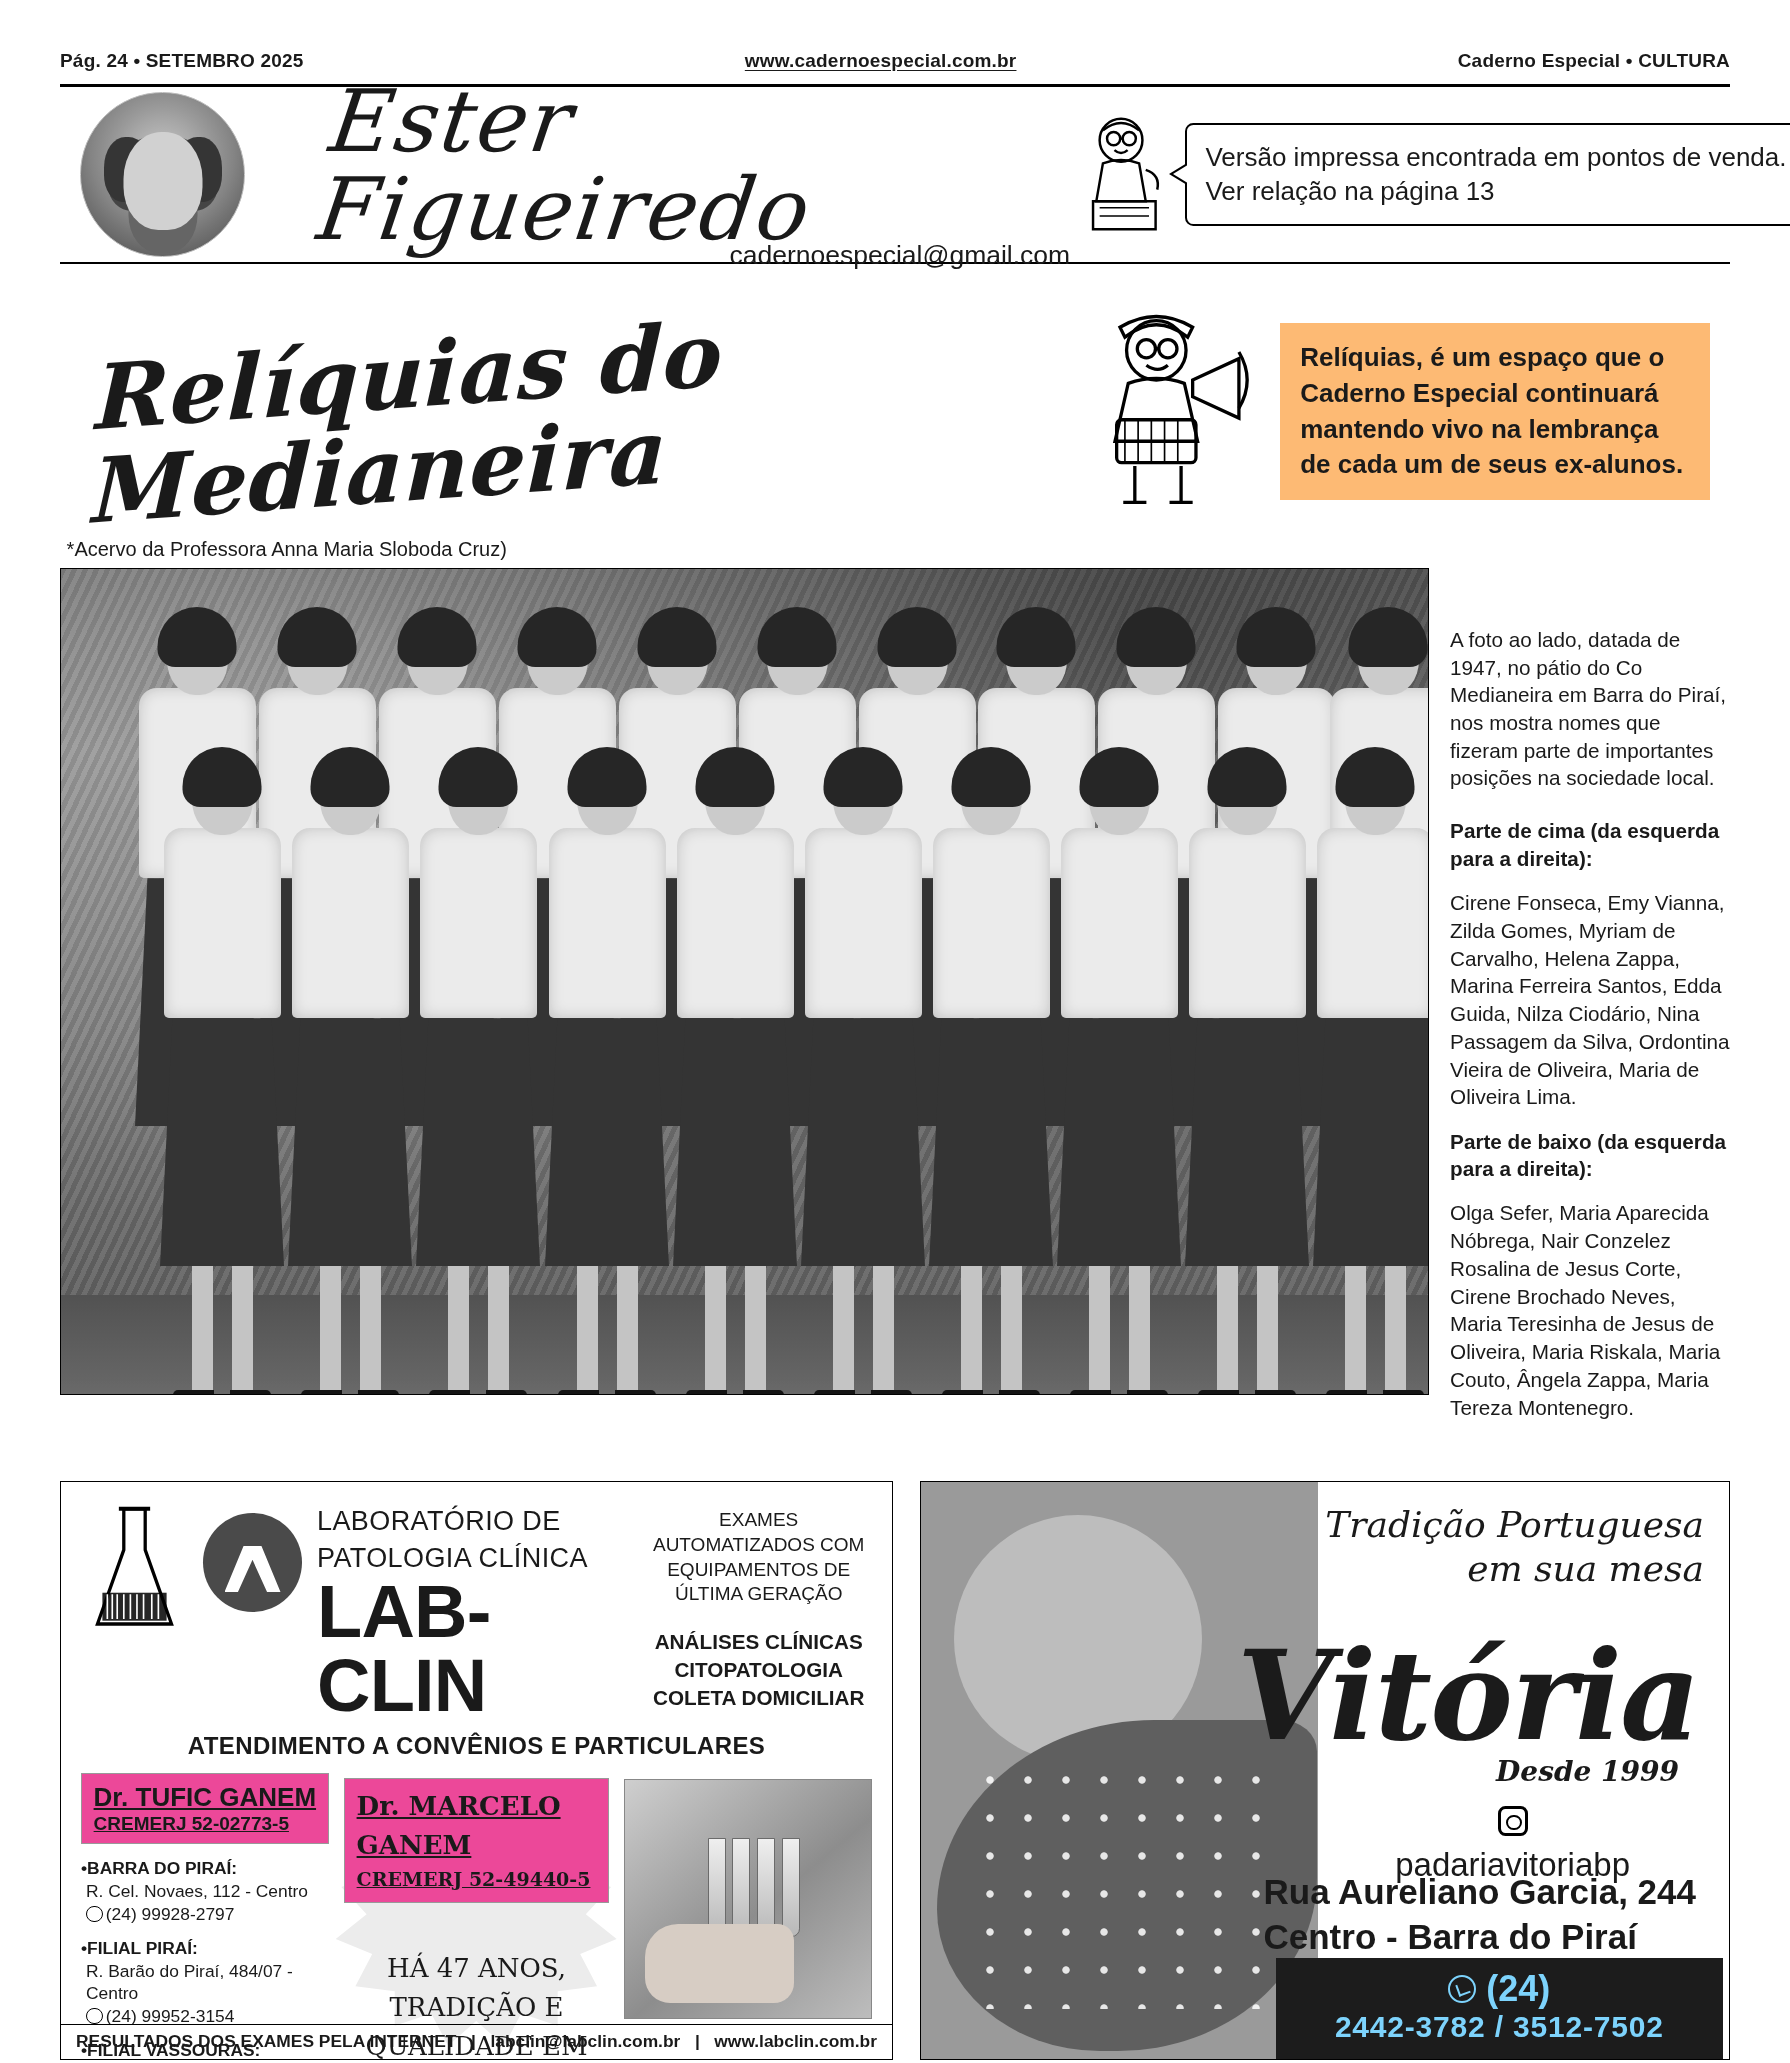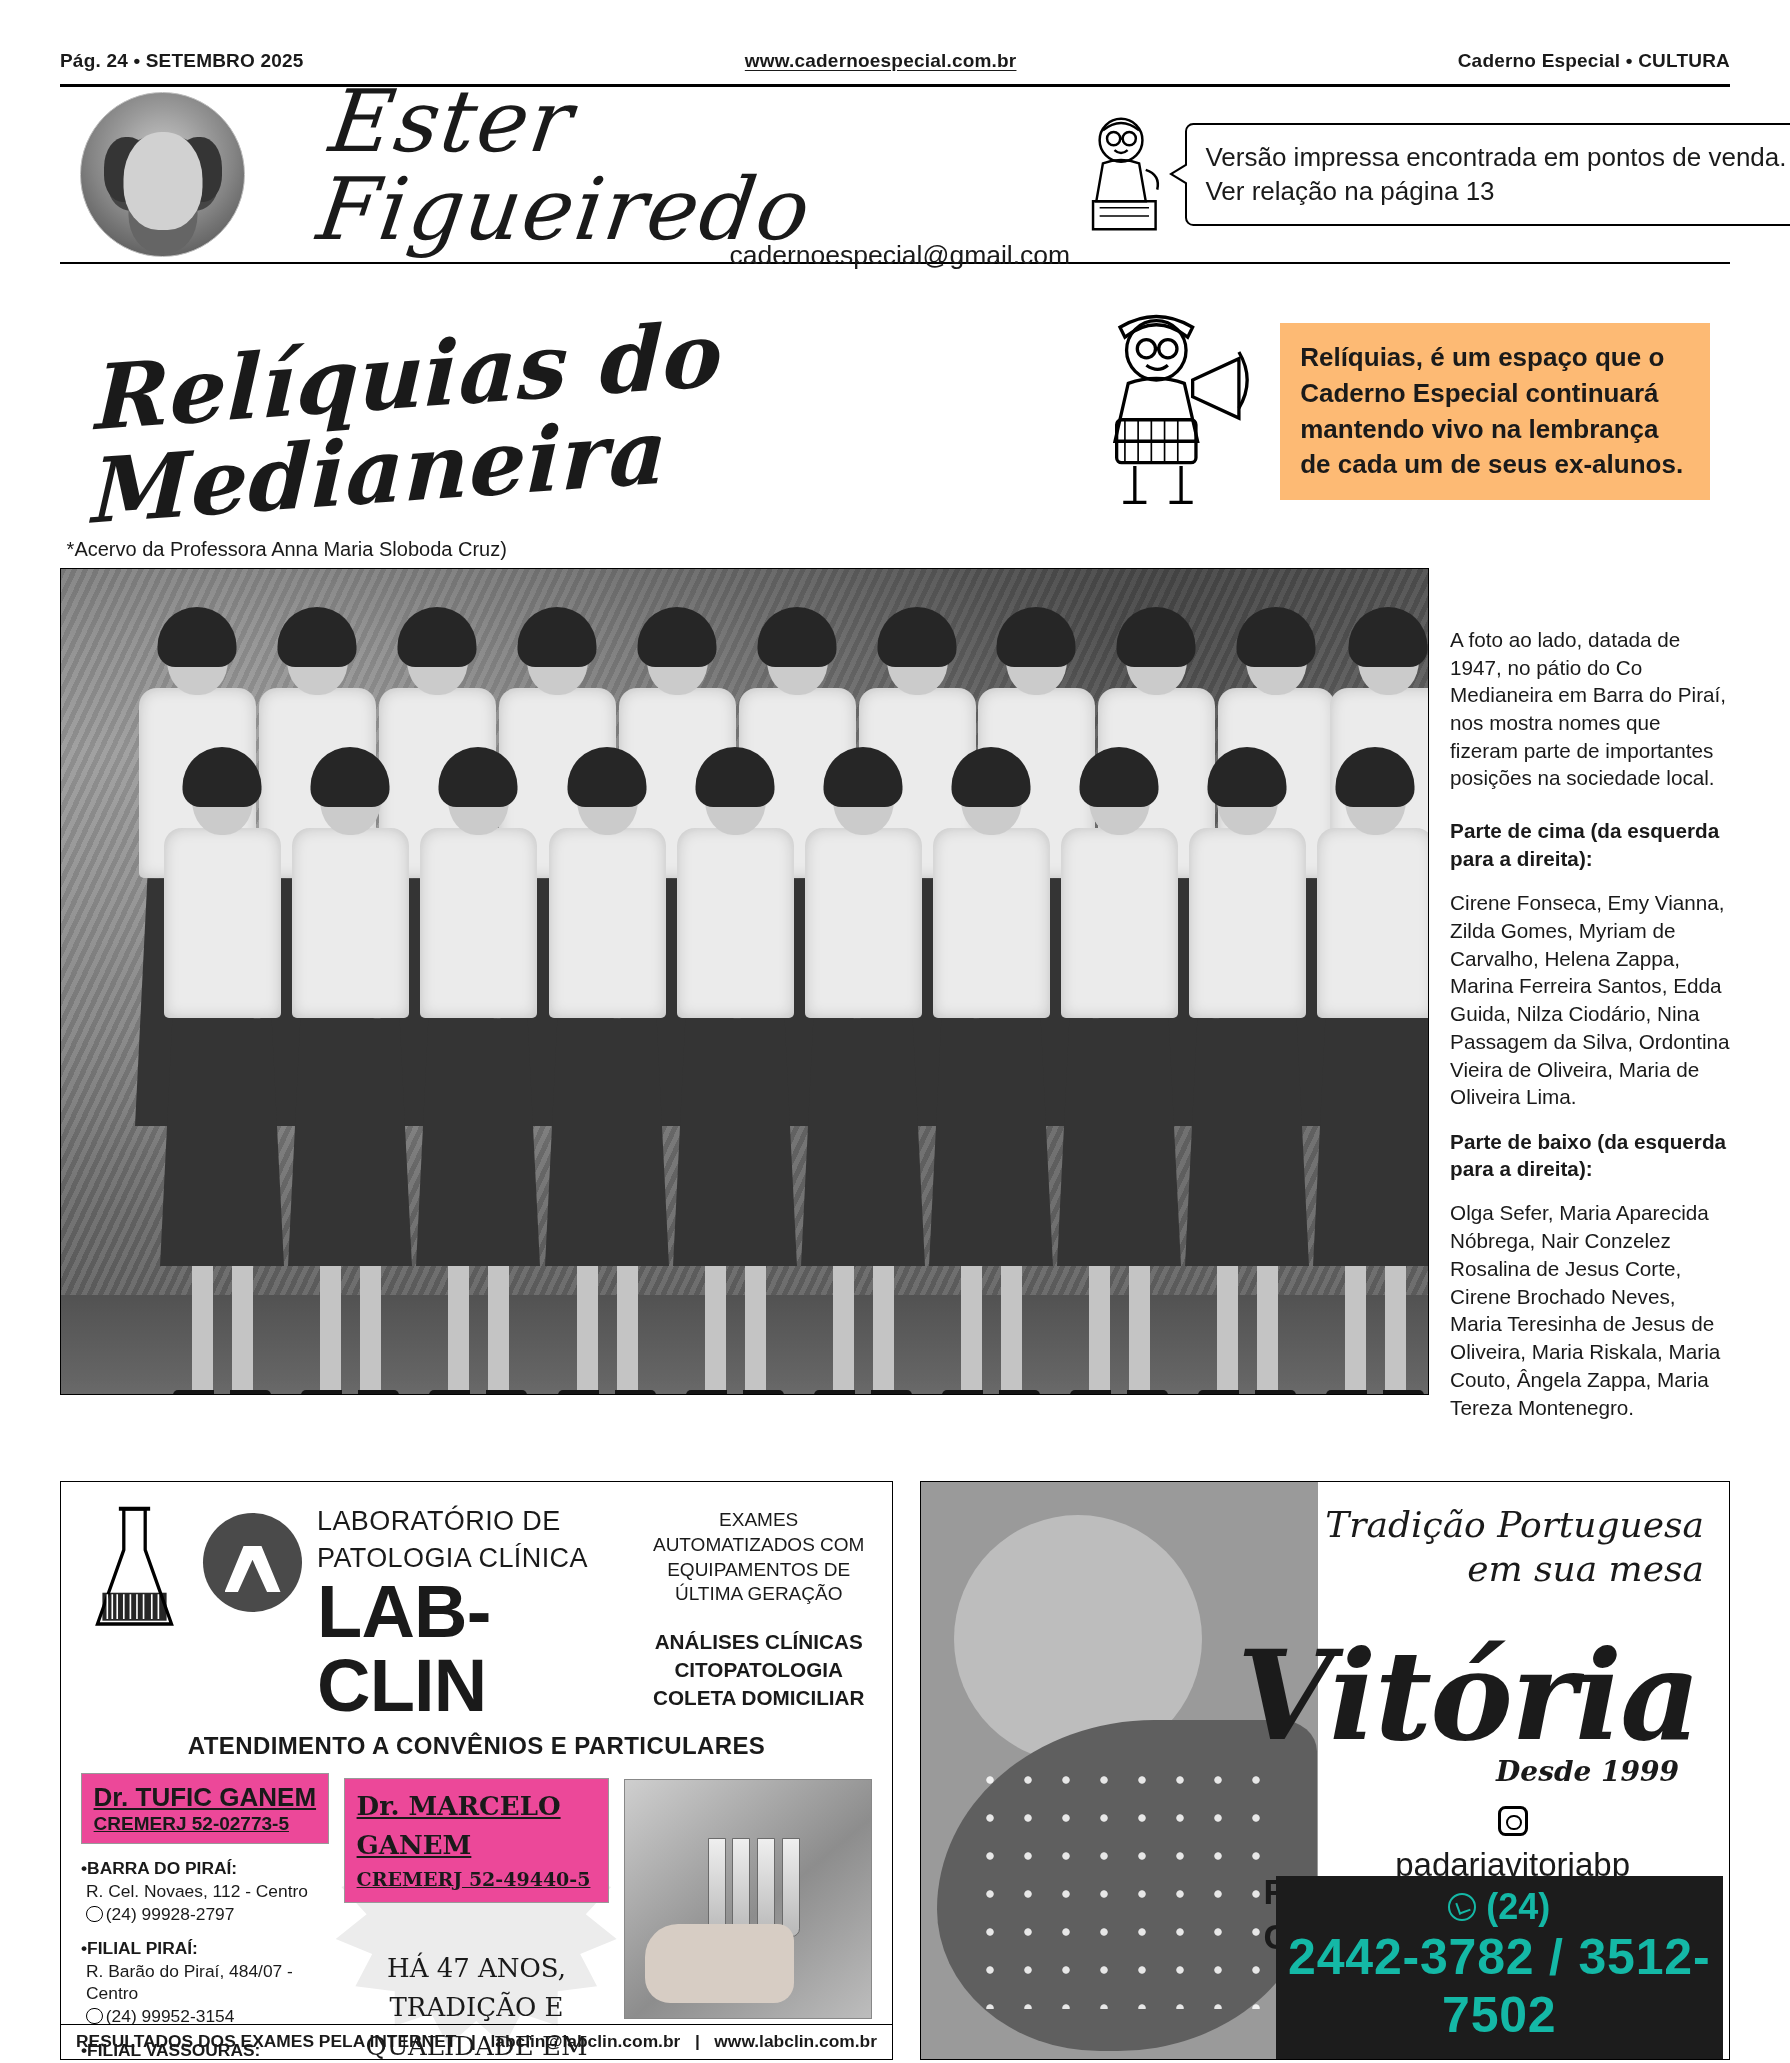--- a/index.html
+++ b/index.html
@@ -460,27 +460,27 @@
   }
   .vit-addr {
     position:absolute; right: 33px; top: 388px;
     font-size: 35px;
     font-weight: bold;
     line-height: 1.28;
   }
   .vit-phone {
     position:absolute; left: 355px; right: 6px; bottom: 0;
     background: #1c1c1c;
-    color: #14b8a6;
+    color: #7dd3fc;
     text-align: center;
     padding: 10px 0 15px 0;
     font-weight: bold;
   }
   .vit-phone .ddd { font-size: 36px; display:flex; align-items:center; justify-content:center; gap: 10px;}
-  .vit-phone .num { font-size: 50px; letter-spacing: 0.8px; }
+  .vit-phone .num { font-size: 30px; letter-spacing: 0.8px; }
   .wa {
     display:inline-block;
     width: 28px; height: 28px;
     border: 2.5px solid currentColor;
     border-radius: 50%;
     position: relative;
   }
   .wa:after {
     content:""; position:absolute; left: 6.6px; top: 6.6px;
     width: 10px; height: 10px;

